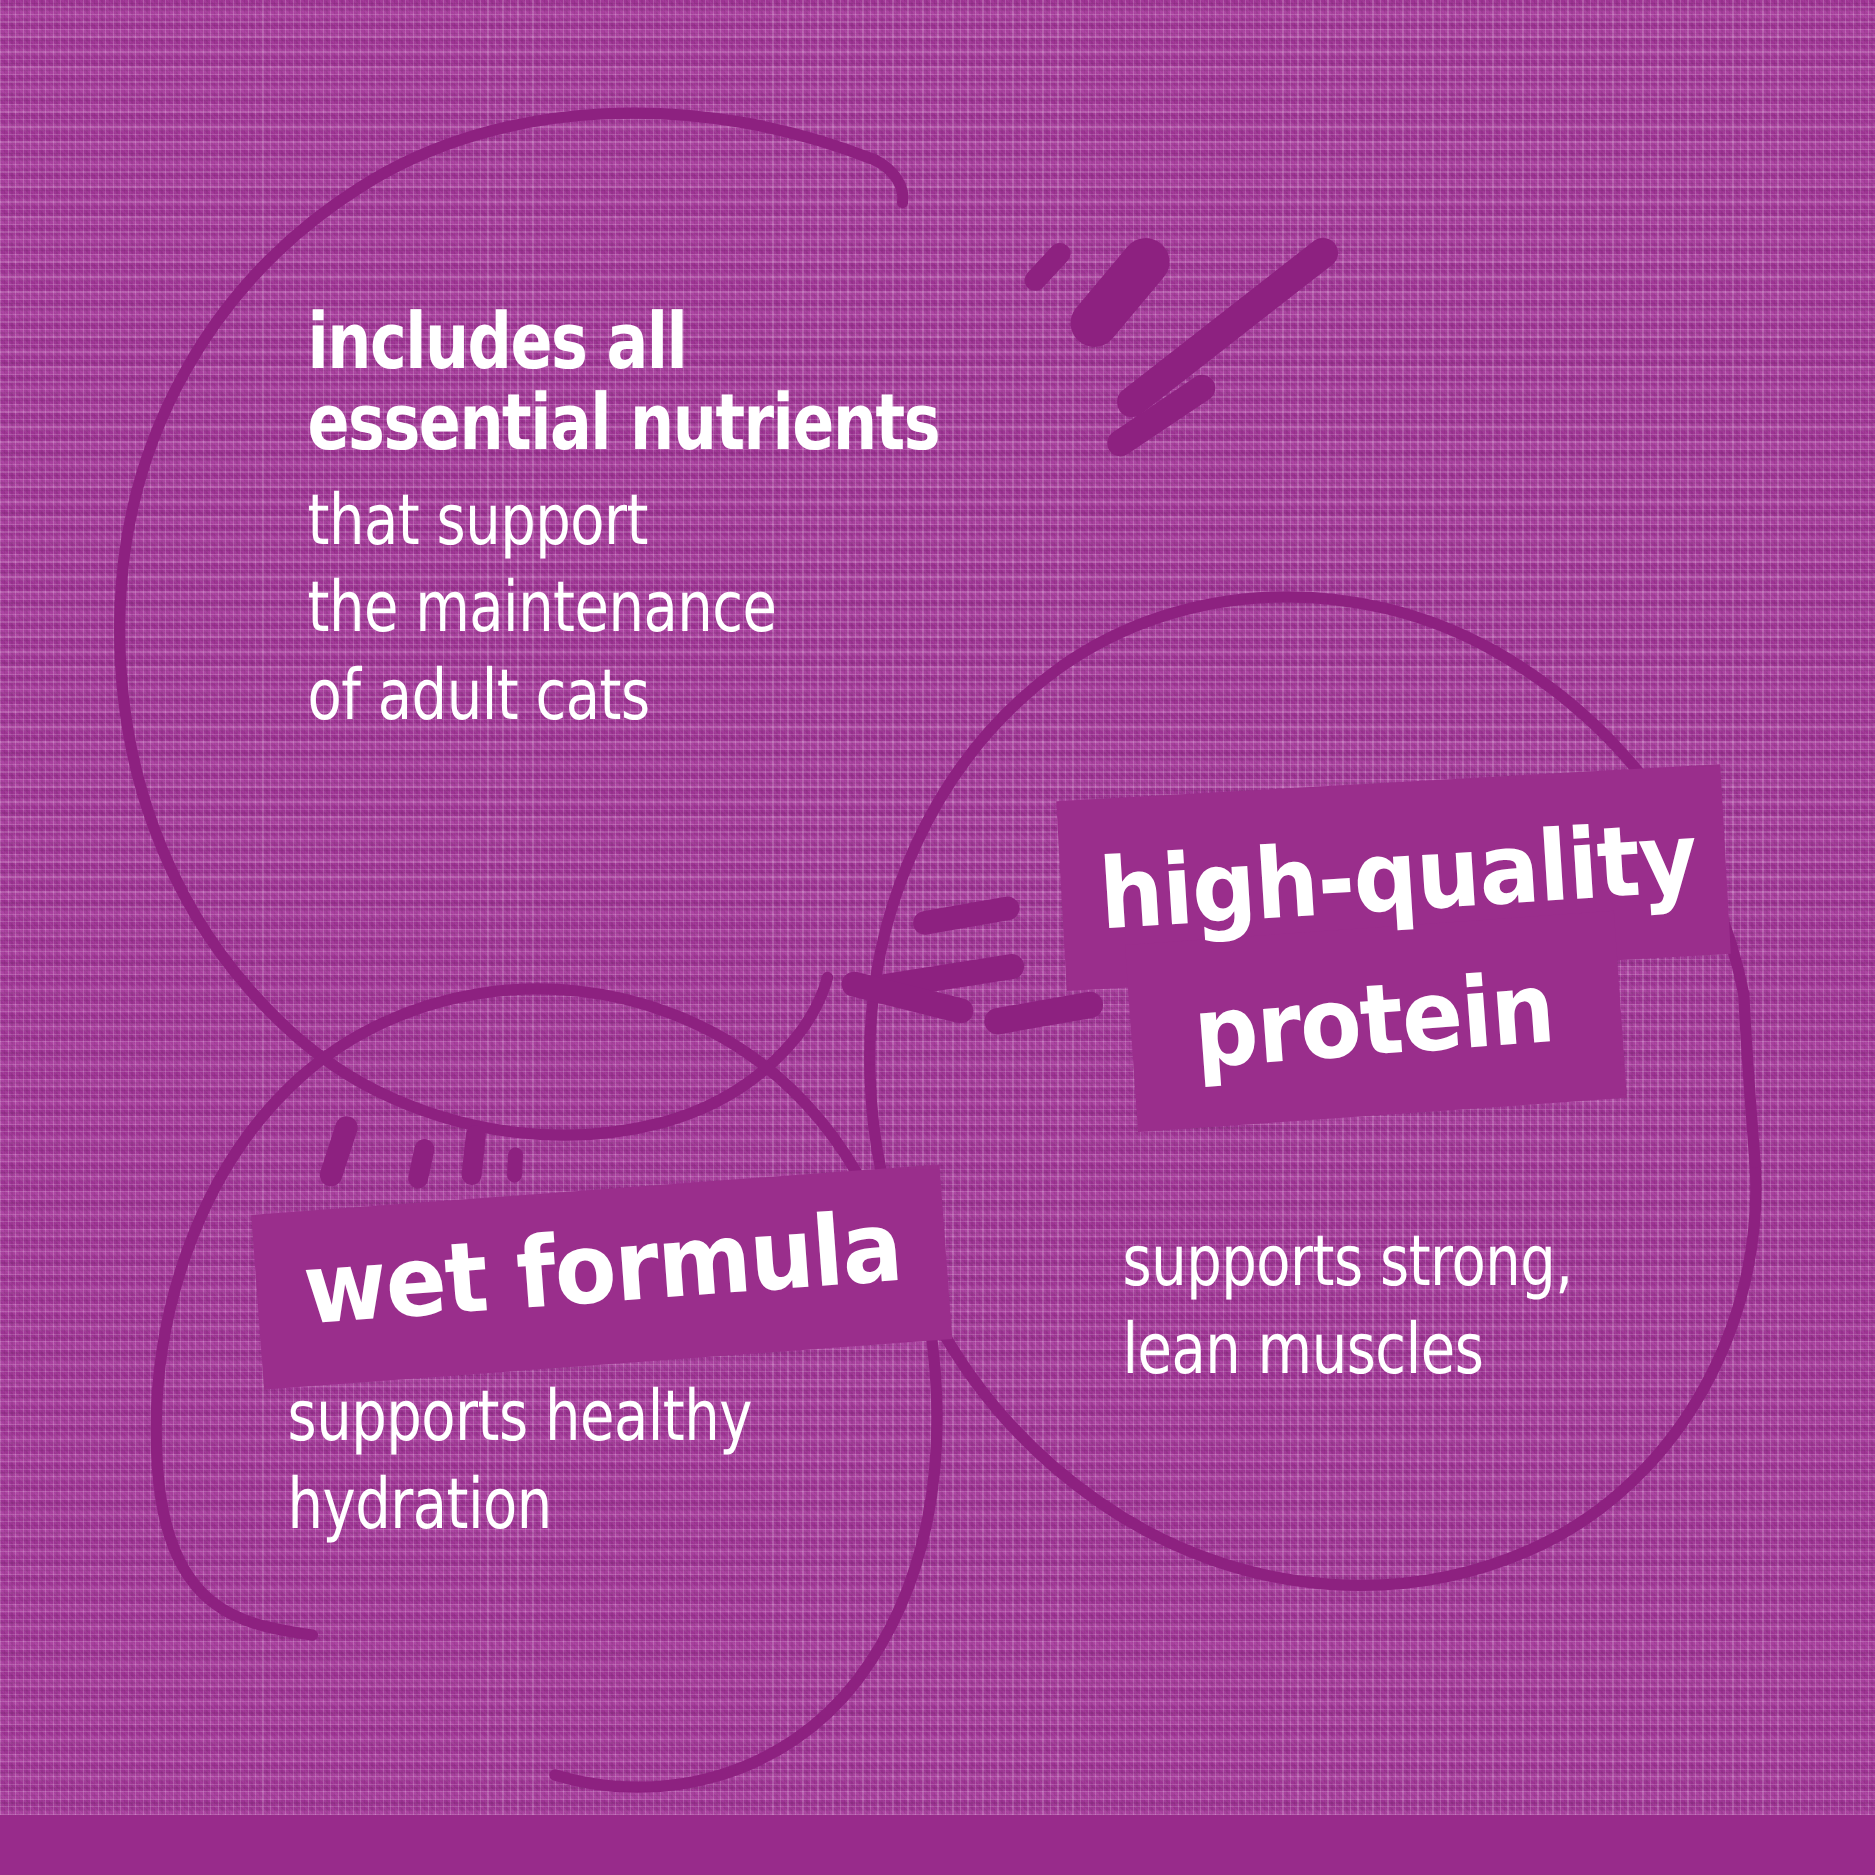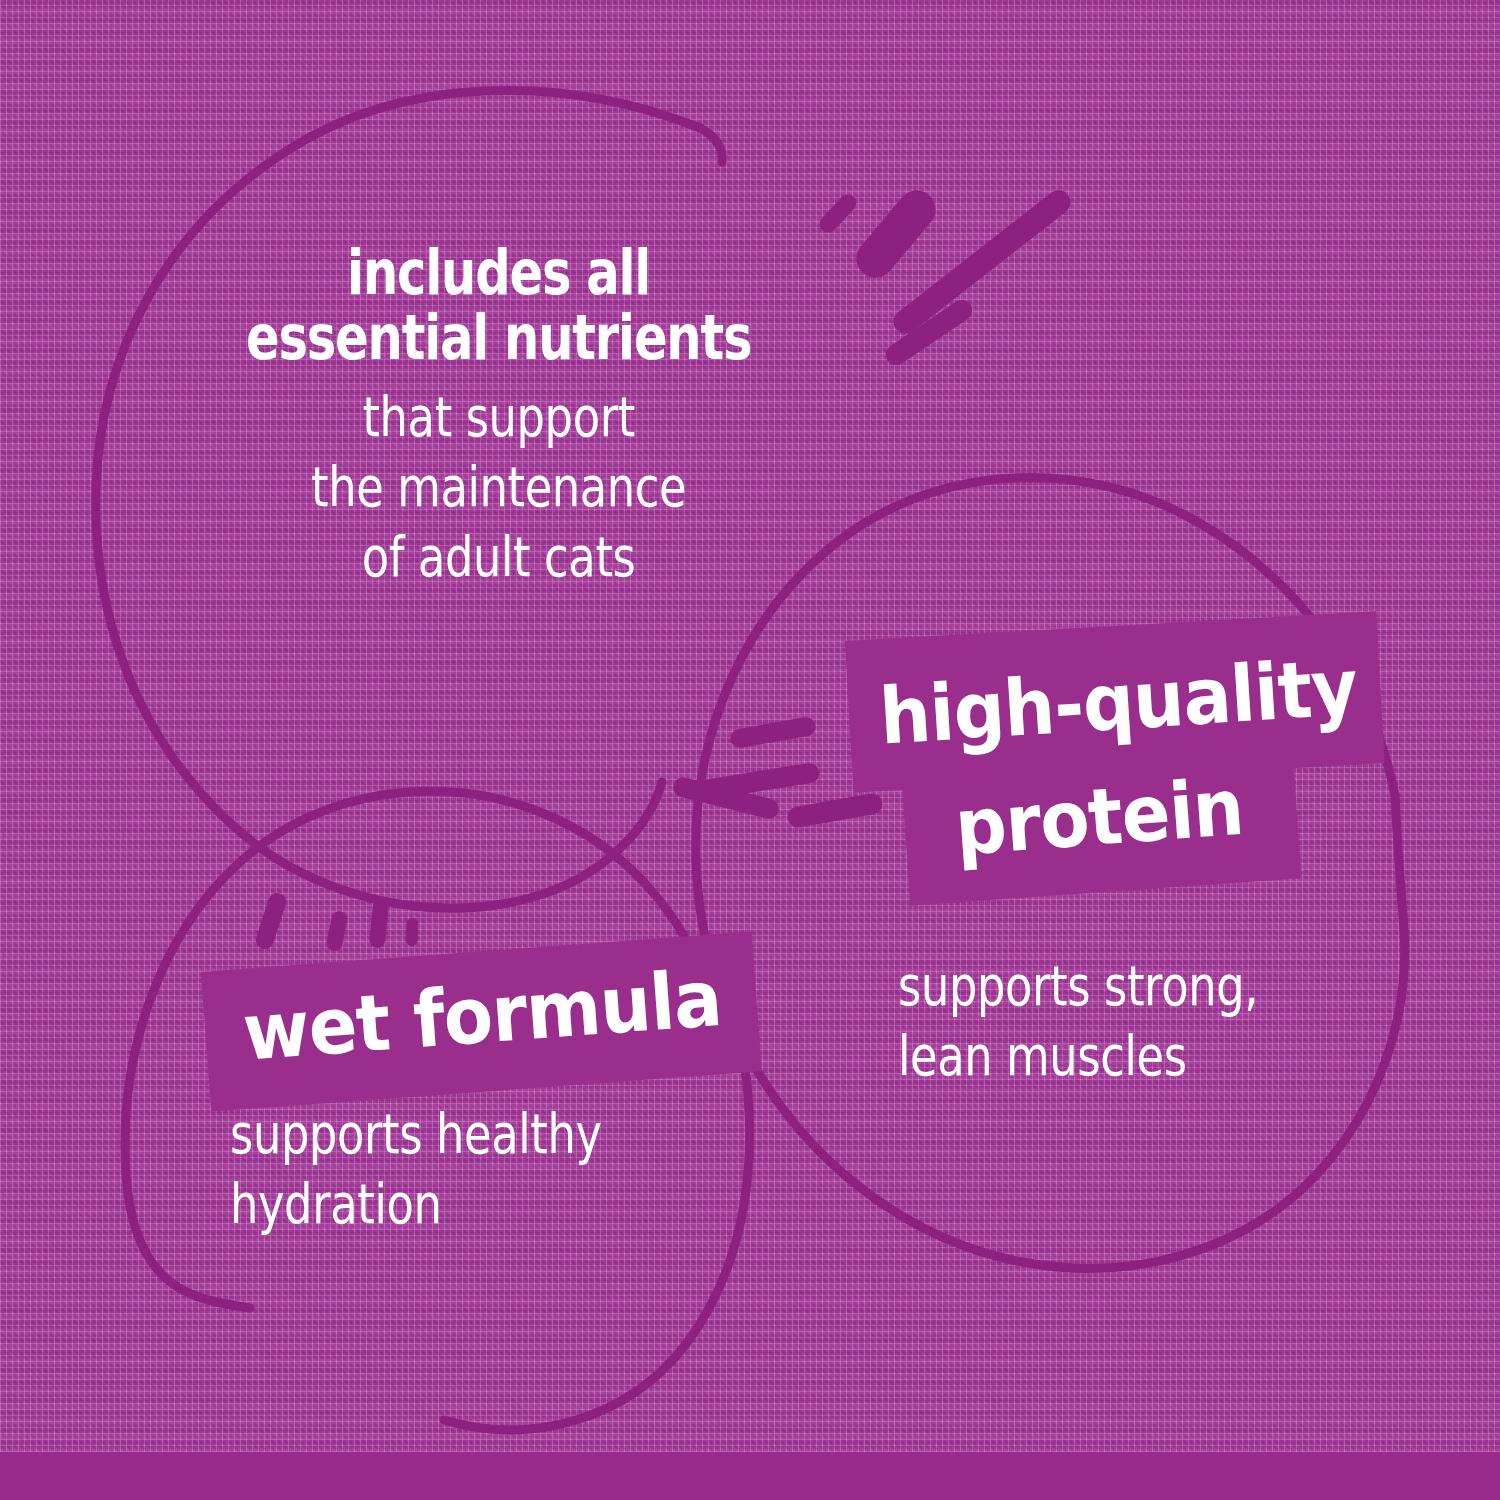--- a/index.html
+++ b/index.html
@@ -182,36 +182,36 @@
     <div class="spark" style="left:787px; top:800px; width:96px;  height:21px; transform:rotate(-10deg);"></div>
   </div>
 
   <div>
     <div class="spark" style="left:262px; top:892px; width:18px; height:58px; transform:rotate(18deg);"></div>
     <div class="spark" style="left:329px; top:911px; width:16px; height:40px; transform:rotate(12deg);"></div>
     <div class="spark" style="left:371px; top:900px; width:16px; height:48px; transform:rotate(6deg);"></div>
     <div class="spark" style="left:406px; top:918px; width:12px; height:28px; transform:rotate(3deg);"></div>
   </div>
 
-  <div class="block" style="left:246px; top:243px;text-align:center;">
+  <div class="block" style="left:246px; top:243px;">
     <div class="headline">includes all</div>
     <div class="headline" style="margin-top:4px;">essential nutrients</div>
     <div class="body-text" style="margin-top:14px;">that support</div>
     <div class="body-text" style="margin-top:2px;">the maintenance</div>
     <div class="body-text" style="margin-top:2px;">of adult cats</div>
   </div>
 
   <div>
     <div class="band" style="left:845px; top:641px; width:532px; height:152px; transform:rotate(-3.2deg); transform-origin:left top;"></div>
     <div class="band" style="left:900px; top:756px; width:392px; height:150px; transform:rotate(-4.0deg); transform-origin:left top;"></div>
 
     <div class="band-label" style="left:877px; top:672px; transform:rotate(-3.6deg) scaleX(0.92);">high-quality</div>
     <div class="band-label" style="left:952px; top:783px; transform:rotate(-4.2deg) scaleX(0.92);">protein</div>
 
-    <div class="block" style="left:898px; top:952px;">
+    <div class="block" style="left:898px; top:976px;">
       <div class="body-text">supports strong,</div>
       <div class="body-text" style="margin-top:2px;">lean muscles</div>
     </div>
   </div>
 
   <div>
     <div class="band" style="left:201px; top:972px; width:552px; height:140px; transform:rotate(-4.2deg); transform-origin:left top;"></div>
     <div class="band-label" style="left:240px; top:988px; transform:rotate(-4.2deg) scaleX(0.92);">wet formula</div>
 
     <div class="block" style="left:230px; top:1100px;">

